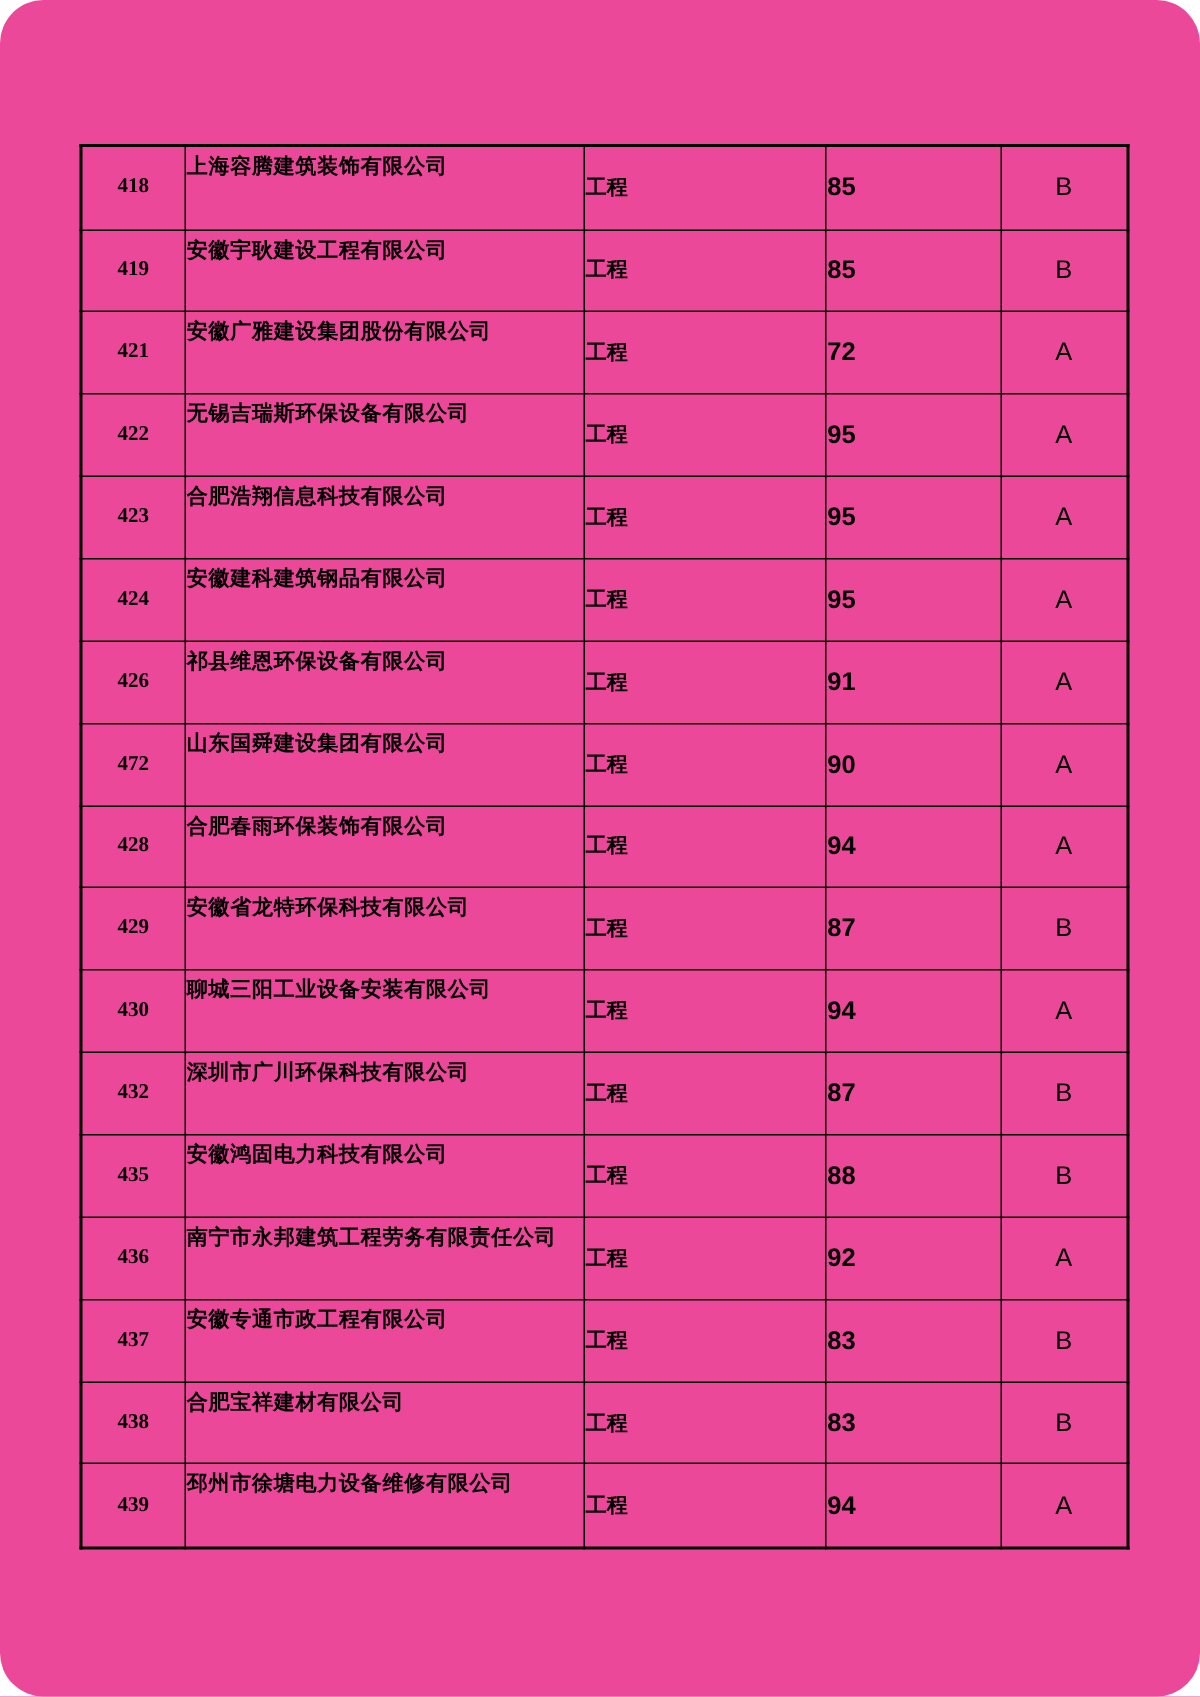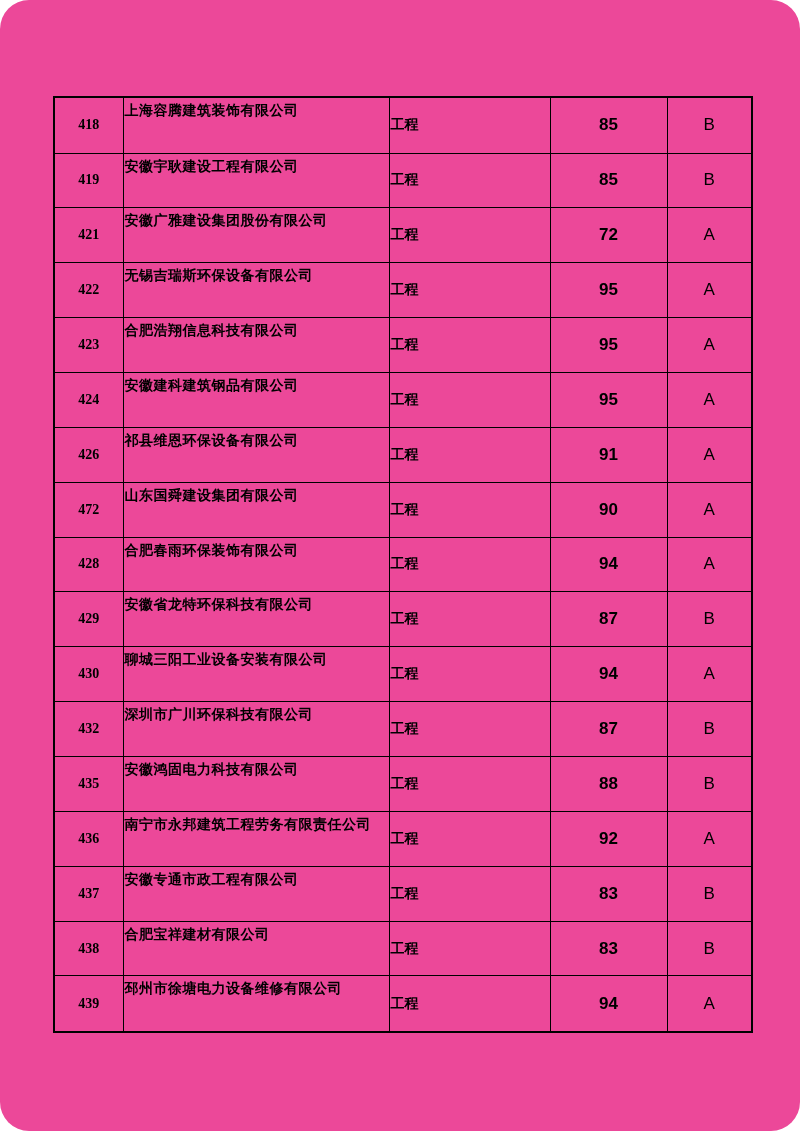--- a/index.html
+++ b/index.html
@@ -58,21 +58,20 @@
     font-size: 14px;
     line-height: 18px;
     letter-spacing: 0.5px;
   }
   td.c-category {
     vertical-align: middle;
     font-weight: bold;
     font-size: 14px;
   }
   td.c-score {
-    text-align: center;
     vertical-align: middle;
     font-weight: bold;
     font-size: 17px;
     margin-left: 32px;
   }
   td.c-grade {
     text-align: center;
     vertical-align: middle;
     font-weight: normal;
     font-size: 17px;

